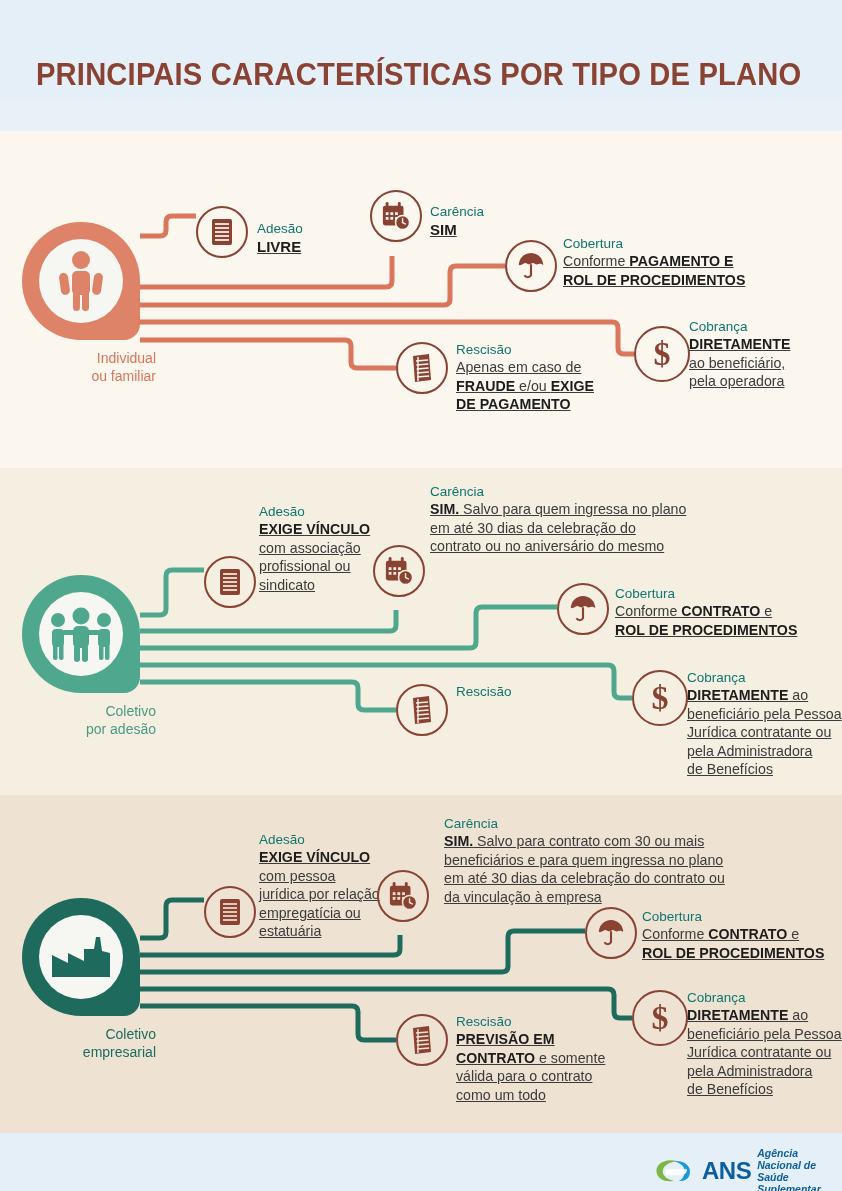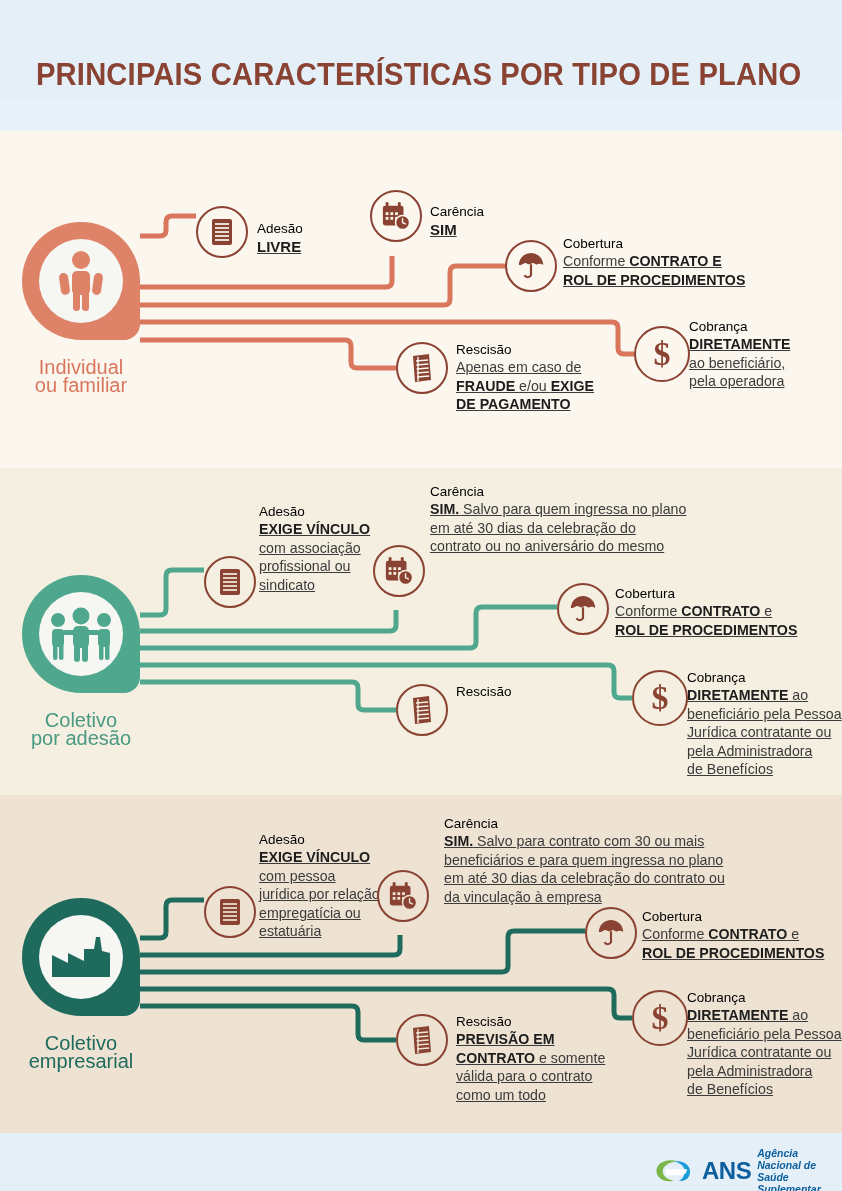--- a/index.html
+++ b/index.html
@@ -46,36 +46,36 @@
   }
   .typeicon .inner {
     position: absolute; left: 17px; top: 17px; width: 84px; height: 84px;
     border-radius: 50%;
   }
   .typeicon .glyph {
     position: absolute; left: 17px; top: 17px; width: 84px; height: 84px;
     display: flex; align-items: center; justify-content: center;
   }
   .typeicon .caption {
-    margin-top: 18px; width: 150px; margin-left: -16px;
-    text-align: center; font-size: 20px; line-height: 18px;
+    margin-top: 9px; width: 150px; margin-left: -16px;
+    text-align: right; font-size: 14px; line-height: 18px;
   }
 
   
   .node {
     position: absolute; width: 52px; height: 52px; border-radius: 50%;
     border: 2.4px solid #8a4232; background: transparent;
     display: flex; align-items: center; justify-content: center;
   }
   .node.big { width: 56px; height: 56px; }
 
   
   .tx { position: absolute; }
   .tx .ttl {
-    font-size: 13.5px; color: #000000; line-height: 17px; white-space: nowrap;
+    font-size: 13.5px; color: #0f766e; line-height: 17px; white-space: nowrap;
   }
   .tx .body {
     font-size: 14.2px; color: #3b3b3b; line-height: 18.5px; text-decoration: underline;
   }
   .tx .body b { color: #1d1d1d; font-weight: bold; }
   .tx .body.bigline { font-size: 15px; line-height: 19.5px; }
 </style>
 </head>
 <body>
 
@@ -184,21 +184,21 @@
 
   <div class="node" style="left:505px; top:240px;">
     <svg width="28" height="30" viewBox="0 0 30 32">
       <path d="M2,15 A13,13 0 0,1 28,15 C24,11.5 22,16 19,13.5 C16,11 14,16 11,13.5 C8,11 6,16 2,15 Z" fill="#8a4232"></path>
       <path d="M15,14 V26 A4,4 0 0,1 8,26" fill="none" stroke="#8a4232" stroke-width="2.3"></path>
     </svg>
   </div>
   <div class="tx" style="left:563px; top:235px;">
     <div class="ttl">Cobertura</div>
     <div class="body">
-        <div><span>Conforme </span><b>CONTRATO E</b></div>
+        <div><span>Conforme </span><b>PAGAMENTO E</b></div>
         <div><b>ROL DE PROCEDIMENTOS</b></div>
       </div>
   </div>
 
   <div class="node" style="left:396px; top:342px;">
     <svg width="28" height="30" viewBox="0 0 28 30">
       <path d="M5,3 L21,1 L23,27 L7,29 Z" fill="#8a4232"></path>
       <g stroke="#fbf7ef" stroke-width="1.6">
         <line x1="8" y1="8" x2="20" y2="7"></line>
           <line x1="8.3" y1="12" x2="20.3" y2="11"></line>

